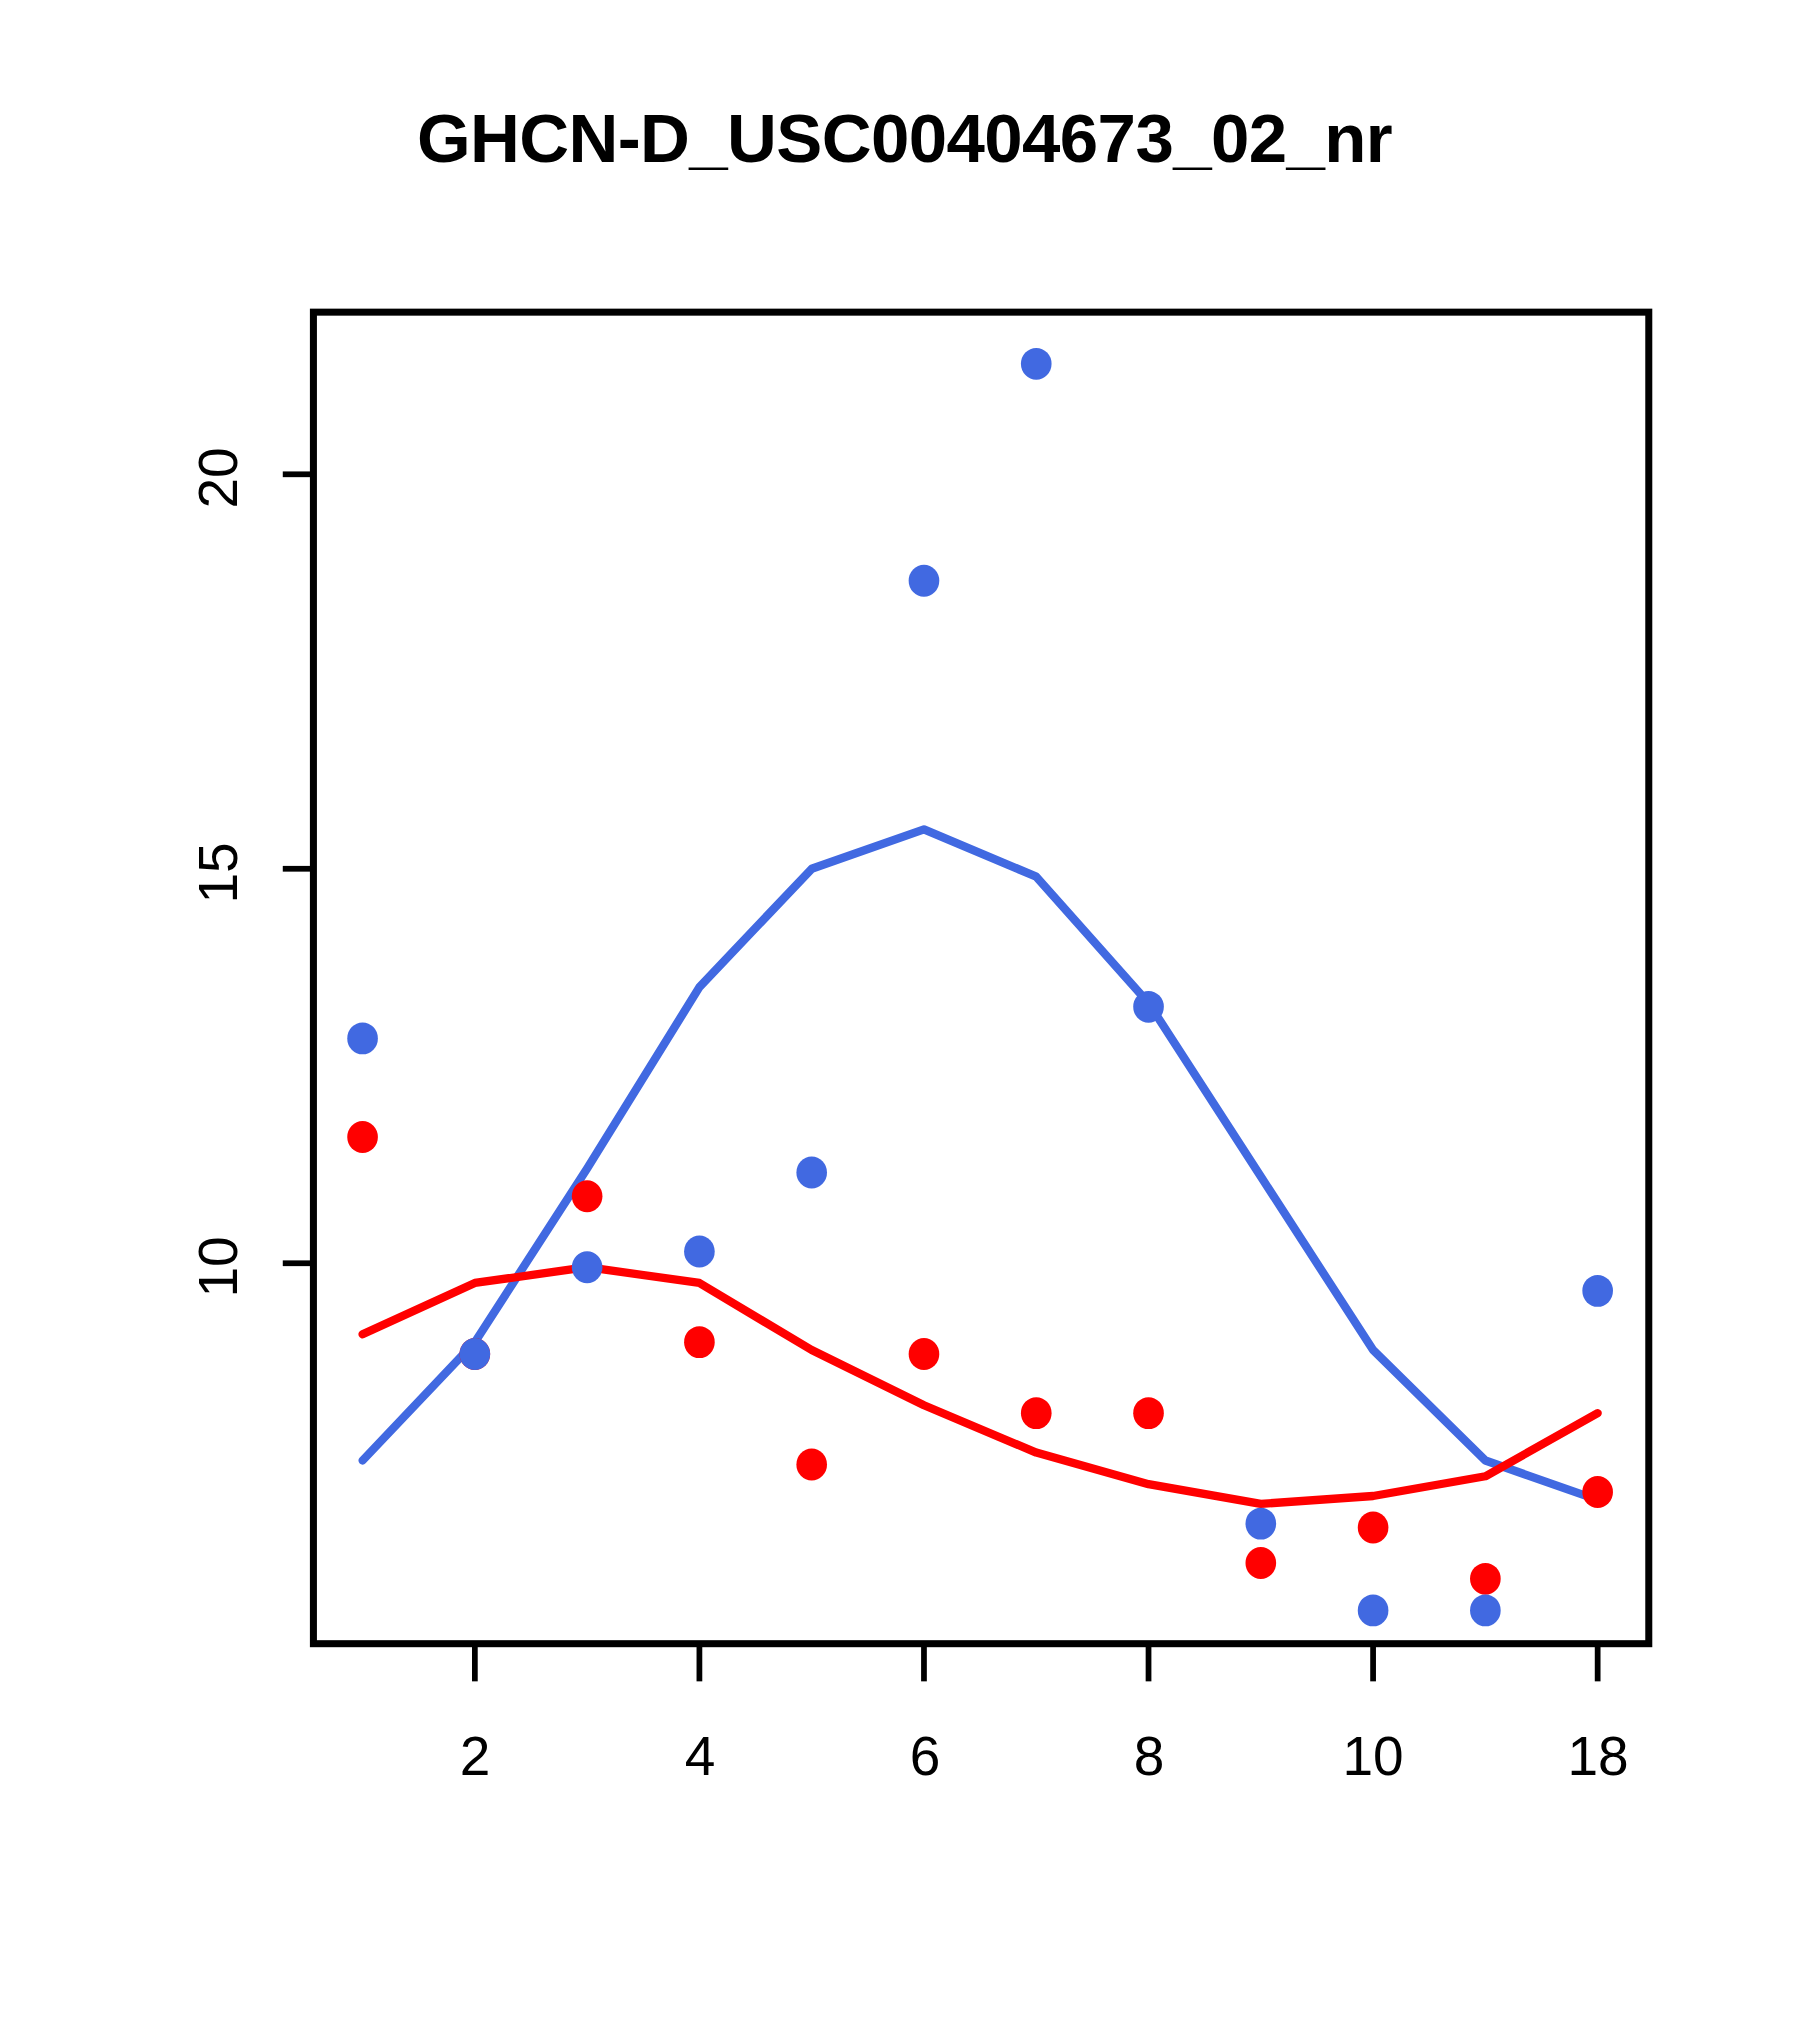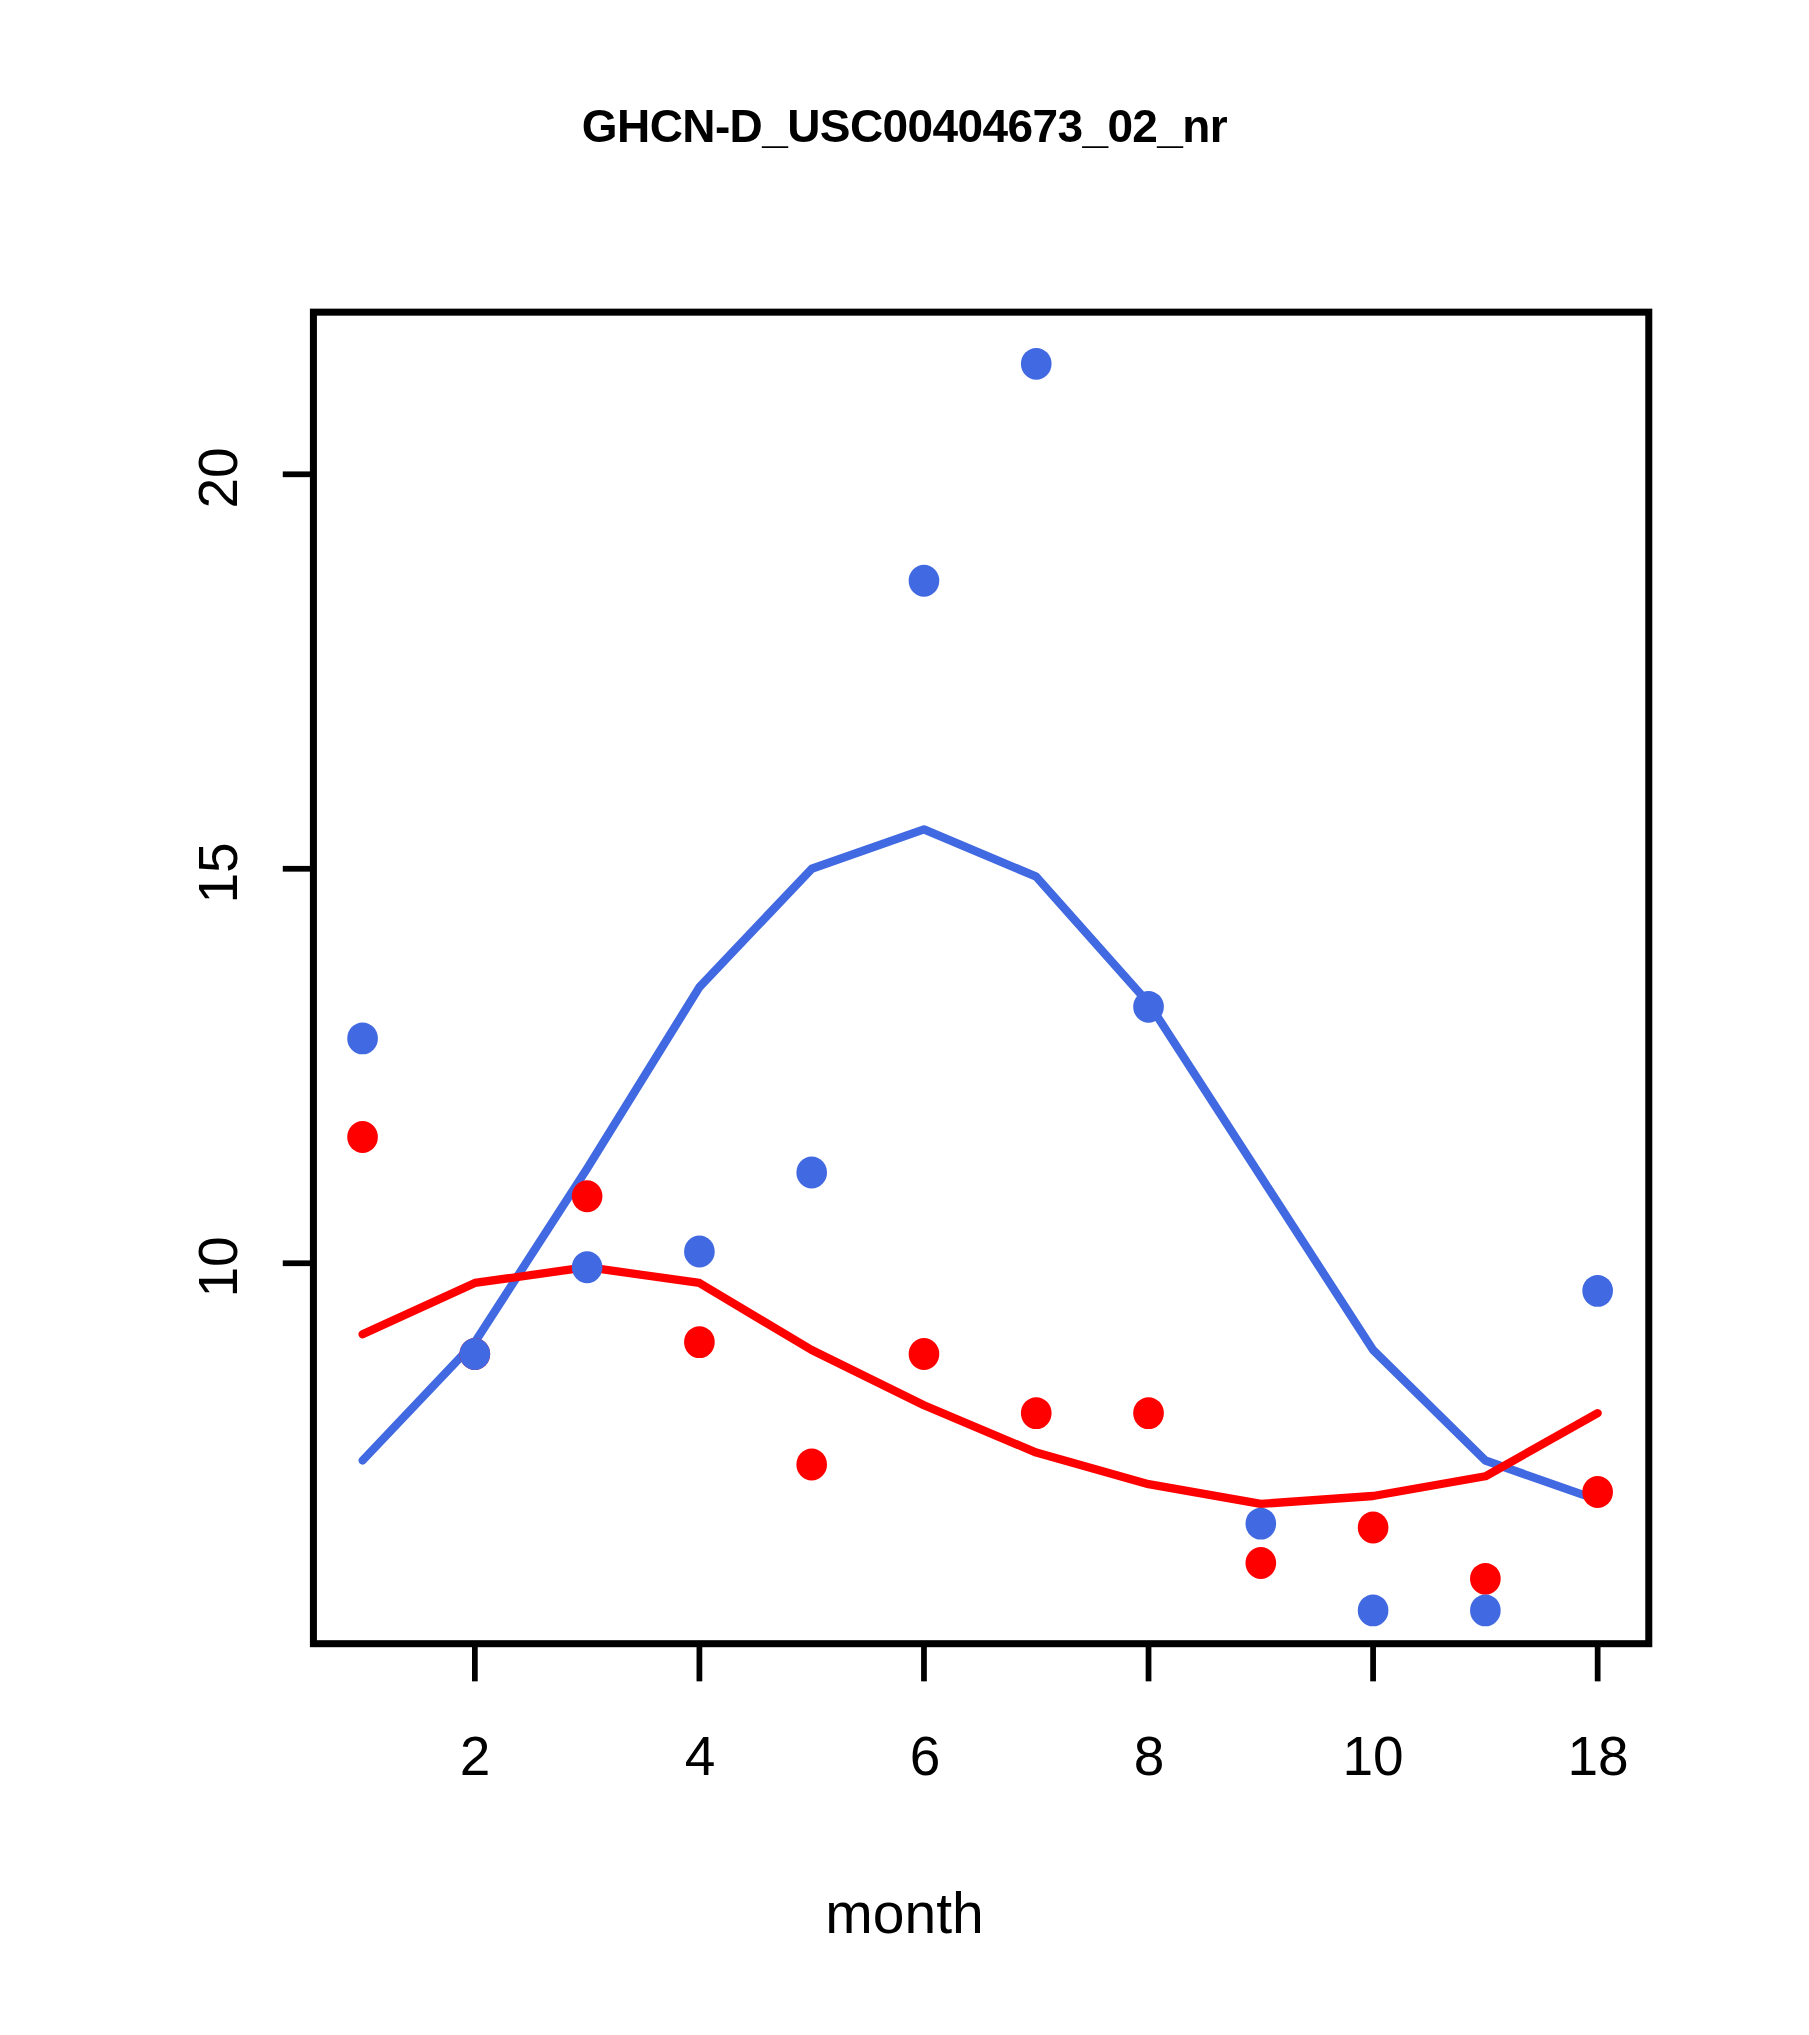--- a/index.html
+++ b/index.html
@@ -20,21 +20,21 @@
     left: 0; top: 0;
     width: 1809px;
     height: 2035px;
   }
   #plot-title {
     position: absolute;
     left: 0;
     top: 99px;
     width: 1809px;
     text-align: center;
-    font-size: 46px;
+    font-size: 69px;
     font-weight: bold;
     letter-spacing: -0.6px;
     font-family: "Liberation Sans", sans-serif;
     white-space: pre;
   }
   #xlab {
     position: absolute;
     left: 0;
     top: 1880px;
     width: 1809px;
@@ -73,21 +73,20 @@
   <div class="axis-tick-label ylabel" style="left:179px; top:841px; width:77px;">15</div>
   <div class="axis-tick-label ylabel" style="left:179px; top:1235px; width:77px;">10</div>
 
   <div class="axis-tick-label xtick-label" style="left:411px;  top:1724px; width:128px;">2</div>
   <div class="axis-tick-label xtick-label" style="left:636px;  top:1724px; width:128px;">4</div>
   <div class="axis-tick-label xtick-label" style="left:861px; top:1724px; width:128px;">6</div>
   <div class="axis-tick-label xtick-label" style="left:1085px; top:1724px; width:128px;">8</div>
   <div class="axis-tick-label xtick-label" style="left:1309px; top:1724px; width:128px;">10</div>
   <div class="axis-tick-label xtick-label" style="left:1534px; top:1724px; width:128px;">18</div>
 
-  <div id="xlab">month</div>
 
   <svg id="plot-area-svg" width="1809" height="2035" viewBox="0 0 2834 3188">
 
     <rect id="plot-box" x="491" y="489" width="2092" height="2086" fill="none" stroke="#000000" stroke-width="11"></rect>
 
     <g id="y-ticks" stroke="#000000" stroke-width="9" fill="none">
         <line x1="443" y1="743" x2="491" y2="743"></line>
         <line x1="443" y1="1361" x2="491" y2="1361"></line>
         <line x1="443" y1="1979" x2="491" y2="1979"></line>
       </g>

